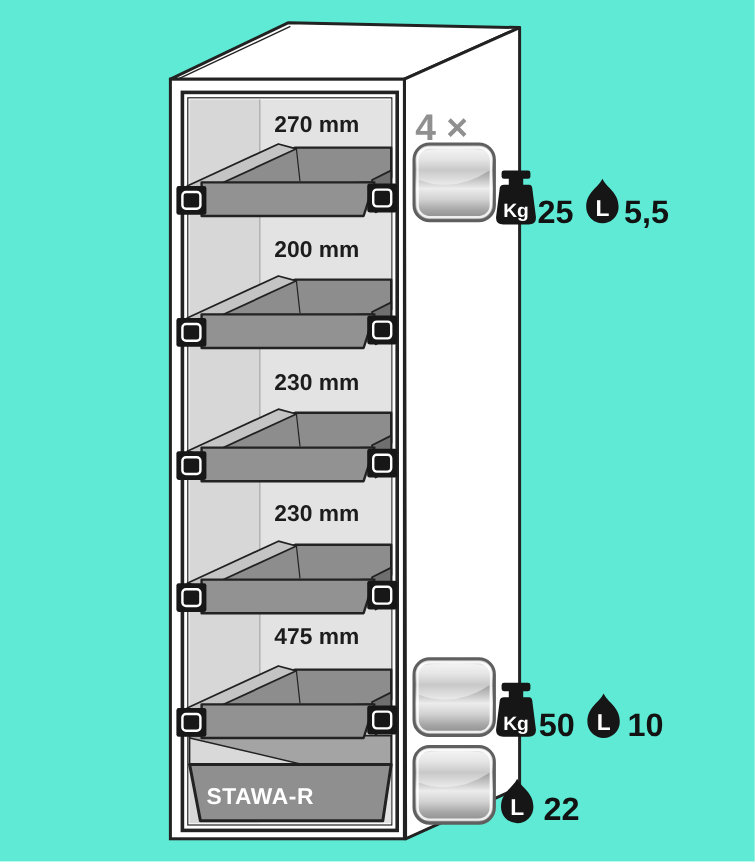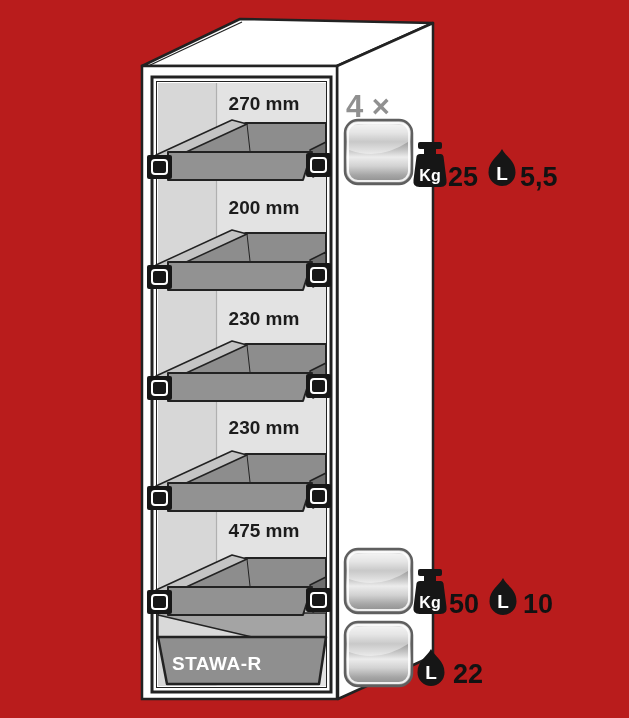--- a/index.html
+++ b/index.html
@@ -1,16 +1,16 @@
 <!DOCTYPE html>
 <html><head>
 <meta charset="utf-8">
 <style>
   html,body{margin:0;padding:0;background:#ffffff;}
-  .stage{position:relative;width:629px;height:718px;background:#b91c1c;overflow:hidden;}
+  .stage{position:relative;width:629px;height:718px;background:#5eead4;overflow:hidden;}
   svg{display:block;}
   text{font-family:"Liberation Sans","DejaVu Sans",sans-serif;}
   .lbl{font-size:19px;font-weight:700;fill:#1c1c1c;text-anchor:middle;}
   .num{font-size:27px;font-weight:700;fill:#121212;}
   .unit-l{font-size:19px;font-weight:700;fill:#ffffff;text-anchor:middle;}
   .unit-kg{font-size:16px;font-weight:700;fill:#ffffff;text-anchor:middle;}
   .sump-txt{font-size:19px;font-weight:700;fill:#ffffff;letter-spacing:0.5px;}
   .qty{font-size:31px;font-weight:700;fill:#909090;}
 </style>
 </head>

